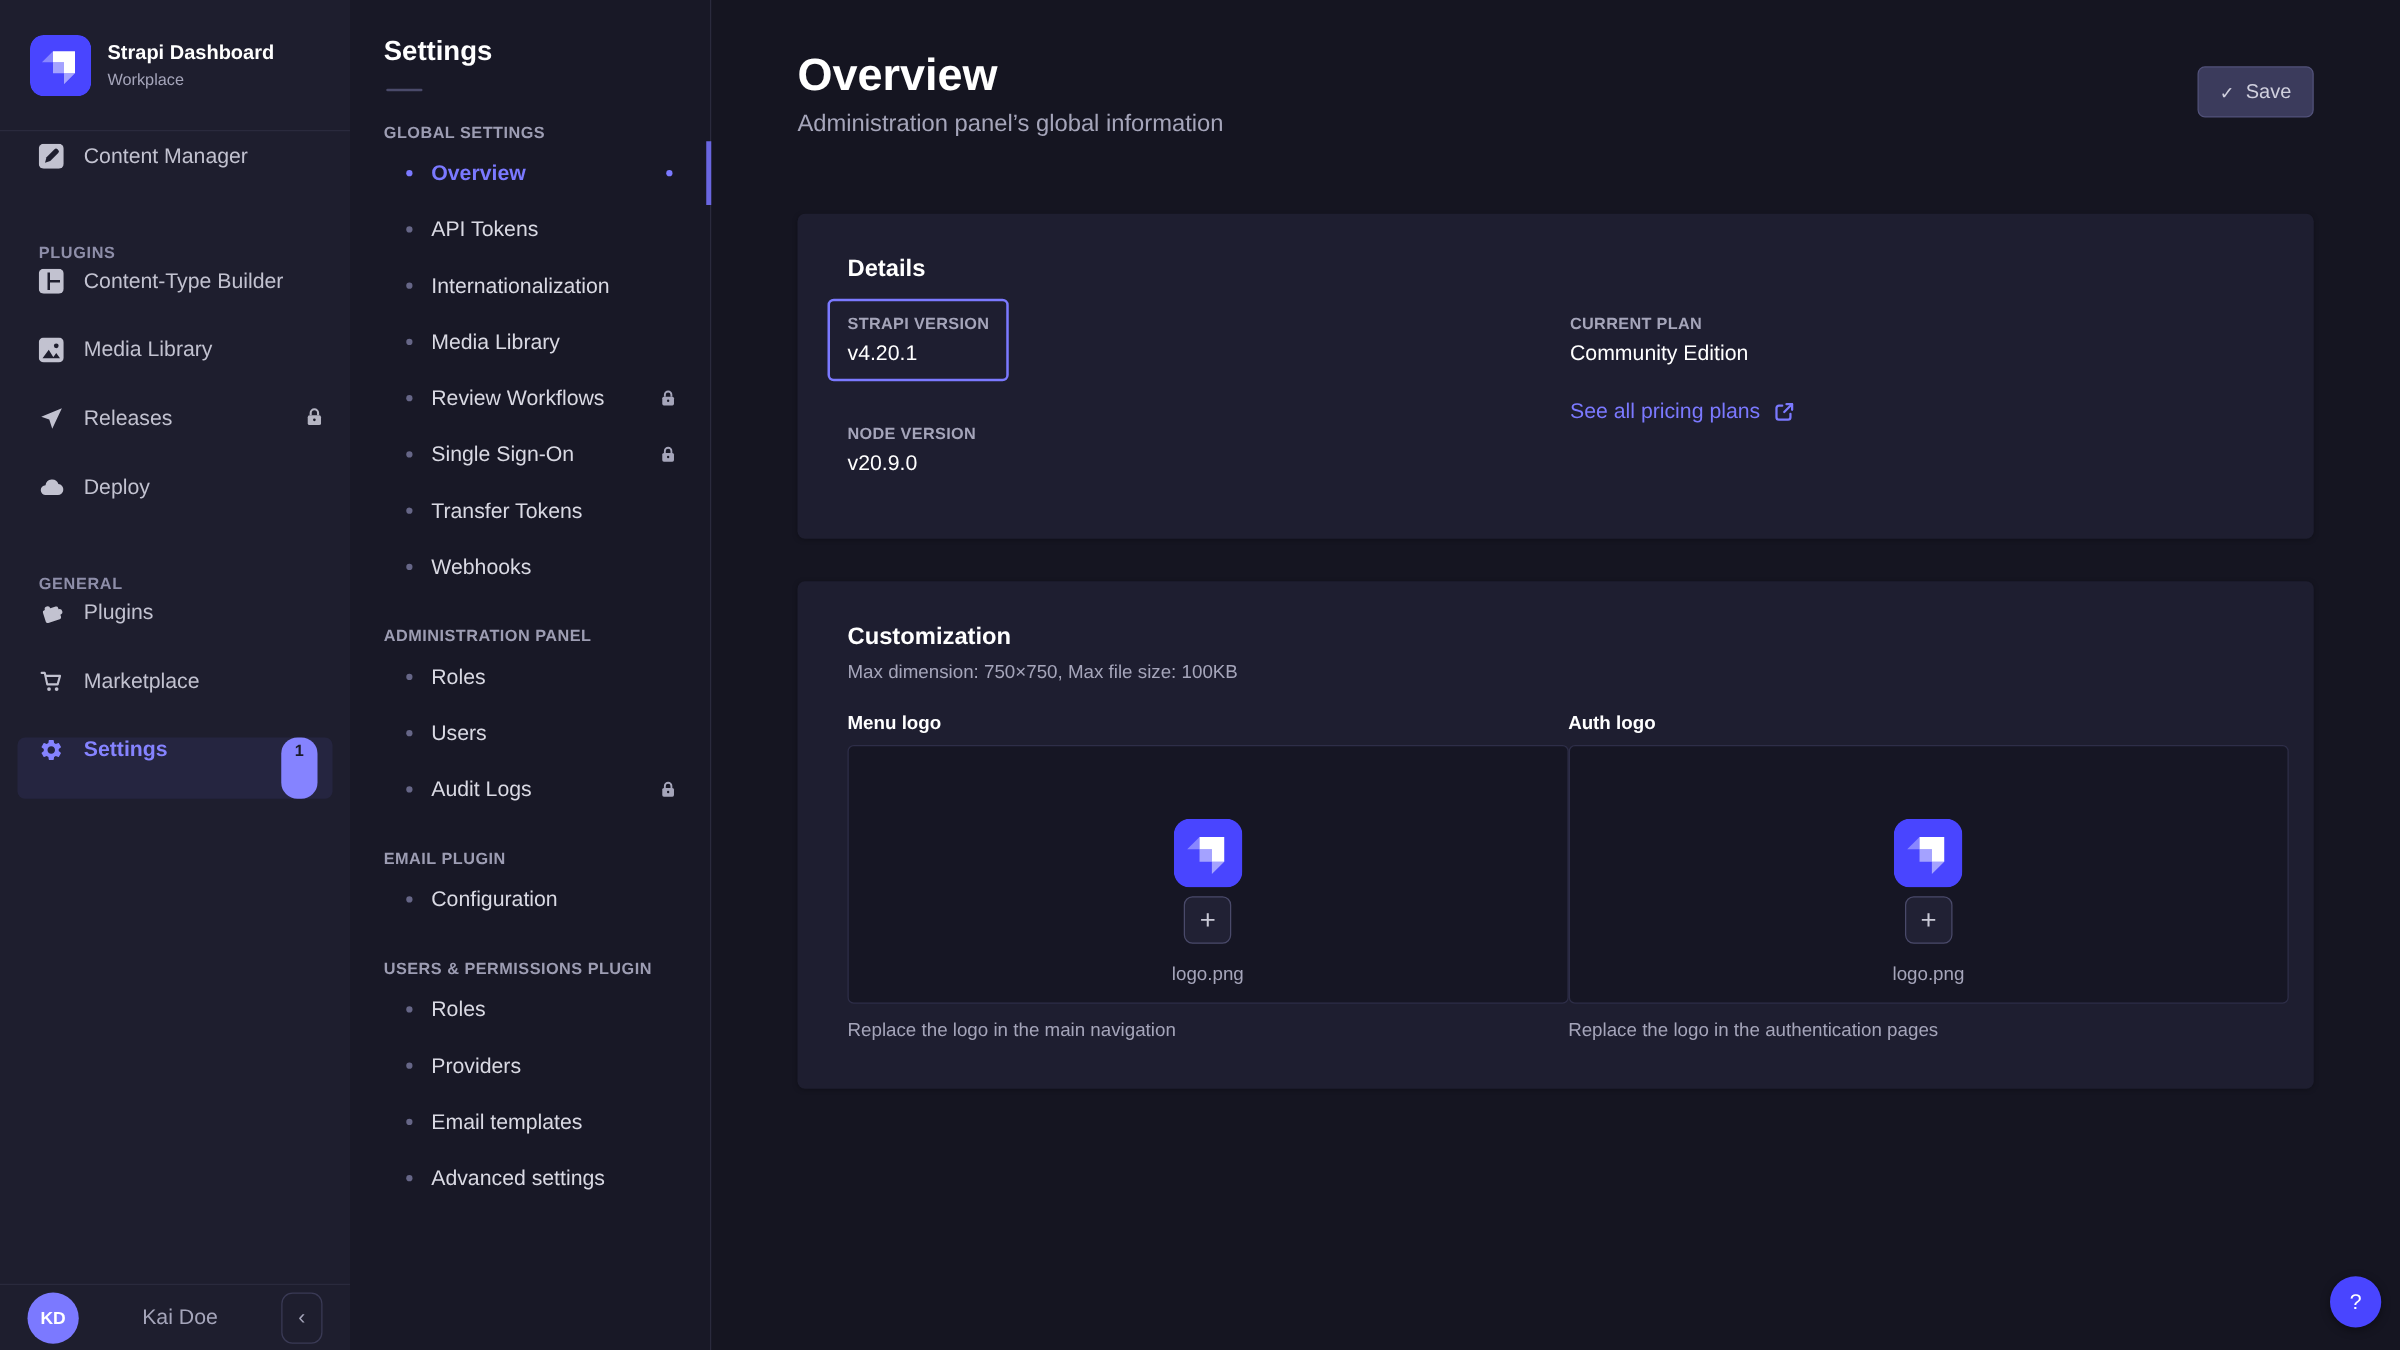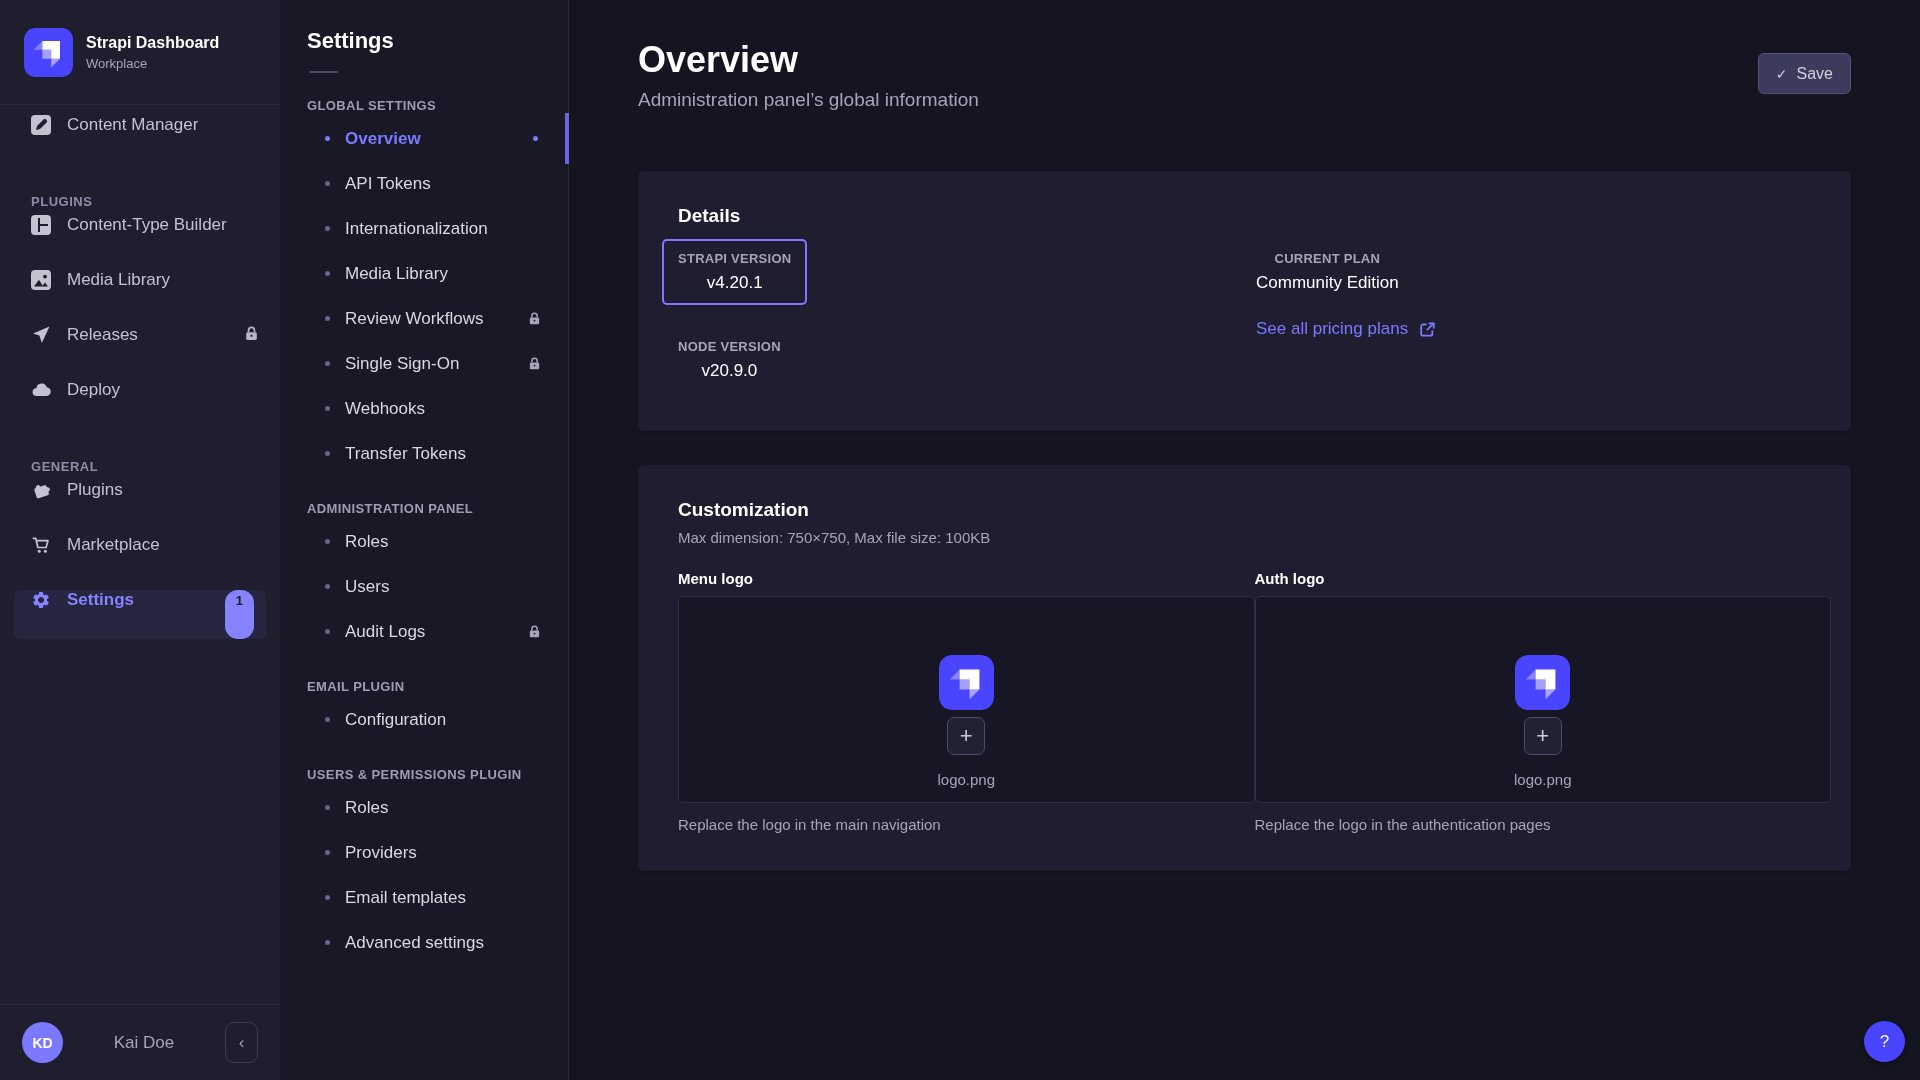--- a/index.html
+++ b/index.html
@@ -17,21 +17,21 @@
   .side-item { height:55px; display:flex; gap:16px; padding:0 20px 0 31px;
                color:#c2c2d0; font-size:17px; cursor:pointer; }
   .side-item .icon { width:20px; height:20px; flex:none; }
   .side-item.active { background:#252540; border-radius:6px; margin:0 14px; padding:0 12px 0 17px;
                       color:#8583ff; font-weight:700; height:49px; }
   .side-header { font-size:13px; font-weight:700; color:#8e8ea9; letter-spacing:.04em;
                  padding-left:31px; margin:24px 0 6px 0; }
   .side-lock { margin-left:auto; width:17px; height:17px; color:#b5b5c3; }
   .badge { margin-left:auto; background:#8583ff; color:#1b1b2b; font-size:13px; font-weight:700;
            border-radius:13px; padding:4px 11px; line-height:1; }
-  .user-row { border-top:1px solid #2a2a3d; height:76px; display:flex; align-items:center; padding:0 22px;margin-top:18px; }
+  .user-row { border-top:1px solid #2a2a3d; height:53px; display:flex; align-items:center; padding:0 22px;margin-top:18px; }
   .avatar { width:41px; height:41px; border-radius:50%; background:#7b79ff; color:#fff;
             display:flex; align-items:center; justify-content:center; font-size:14px; font-weight:700; flex:none; }
   .user-name { flex:1; text-align:center; color:#a5a5ba; font-size:17px; }
   .collapse-btn { width:33px; height:41px; border:1px solid #3a3a55; border-radius:9px; background:transparent;
                   color:#a5a5ba; font-size:17px; display:flex; align-items:center; justify-content:center; cursor:pointer; }
 
   
   .subnav { width:289px; background:#181826; border-right:1px solid #2a2a3d; flex:none; padding-top:28px; position:relative; }
   .subnav-title { margin-left:27px; font-size:22px; font-weight:700; color:#fff; }
   .subnav-rule { margin:17px 0 0 29px; width:29px; height:2px; background:#4a4a6a; border-radius:2px; }
@@ -54,21 +54,21 @@
   .save-btn { margin-top:15px; height:41px; padding:0 17px; background:#3b3b5c; border:1px solid #52527a;
               border-radius:6px; color:#d0d0de; font-size:16px; display:flex; align-items:center; gap:9px;
               cursor:pointer; font-family:"Liberation Sans", sans-serif; }
   .save-check { font-size:14px; }
 
   .card { background:#1e1e30; border-radius:6px; box-shadow:0 1px 4px rgba(0,0,0,.25); padding:34px 20px 38px 40px; }
   .card-details { margin-top:60px; min-height:260px; }
   .card-title { font-size:19px; font-weight:700; color:#fff; }
   .details-grid { display:grid; grid-template-columns:578px 1fr; margin-top:16px; }
   .field-box { display:inline-block; padding:10px 14px; border:2px solid transparent; border-radius:5px;
-               margin-left:-16px; margin-top:-4px;text-align:center; }
+               margin-left:-16px; margin-top:-4px; }
   .field-box.highlight { border-color:#7b79ff; }
   .field-label { font-size:13px; font-weight:700; color:#a5a5ba; letter-spacing:.02em; }
   .field-value { font-size:17px; color:#fff; margin-top:7px; }
   .ext-link { display:inline-flex; align-items:center; gap:11px; color:#7b79ff; font-size:17px;
               margin-top:14px; cursor:pointer; text-decoration:none; }
   .ext-link .icon { width:17px; height:17px; }
   .field-gap { margin-top:26px; display:block; }
 
   .card-custom { margin-top:34px; min-height:383px; }
   .card-sub { font-size:15px; color:#a5a5ba; margin-top:8px; }
@@ -267,25 +267,25 @@
     </div>
     <div class="subnav-item">
       <span class="bullet"></span>
       <span>Single Sign-On</span>
       <svg class="sub-lock">
           <use href="#i-lock"></use>
         </svg>
     </div>
     <div class="subnav-item">
       <span class="bullet"></span>
+      <span>Transfer Tokens</span>
+    </div>
+    <div class="subnav-item">
+      <span class="bullet"></span>
       <span>Webhooks</span>
-    </div>
-    <div class="subnav-item">
-      <span class="bullet"></span>
-      <span>Transfer Tokens</span>
     </div>
 
     <div class="subnav-header">ADMINISTRATION PANEL</div>
     <div class="subnav-item">
       <span class="bullet"></span>
       <span>Roles</span>
     </div>
     <div class="subnav-item">
       <span class="bullet"></span>
       <span>Users</span>

